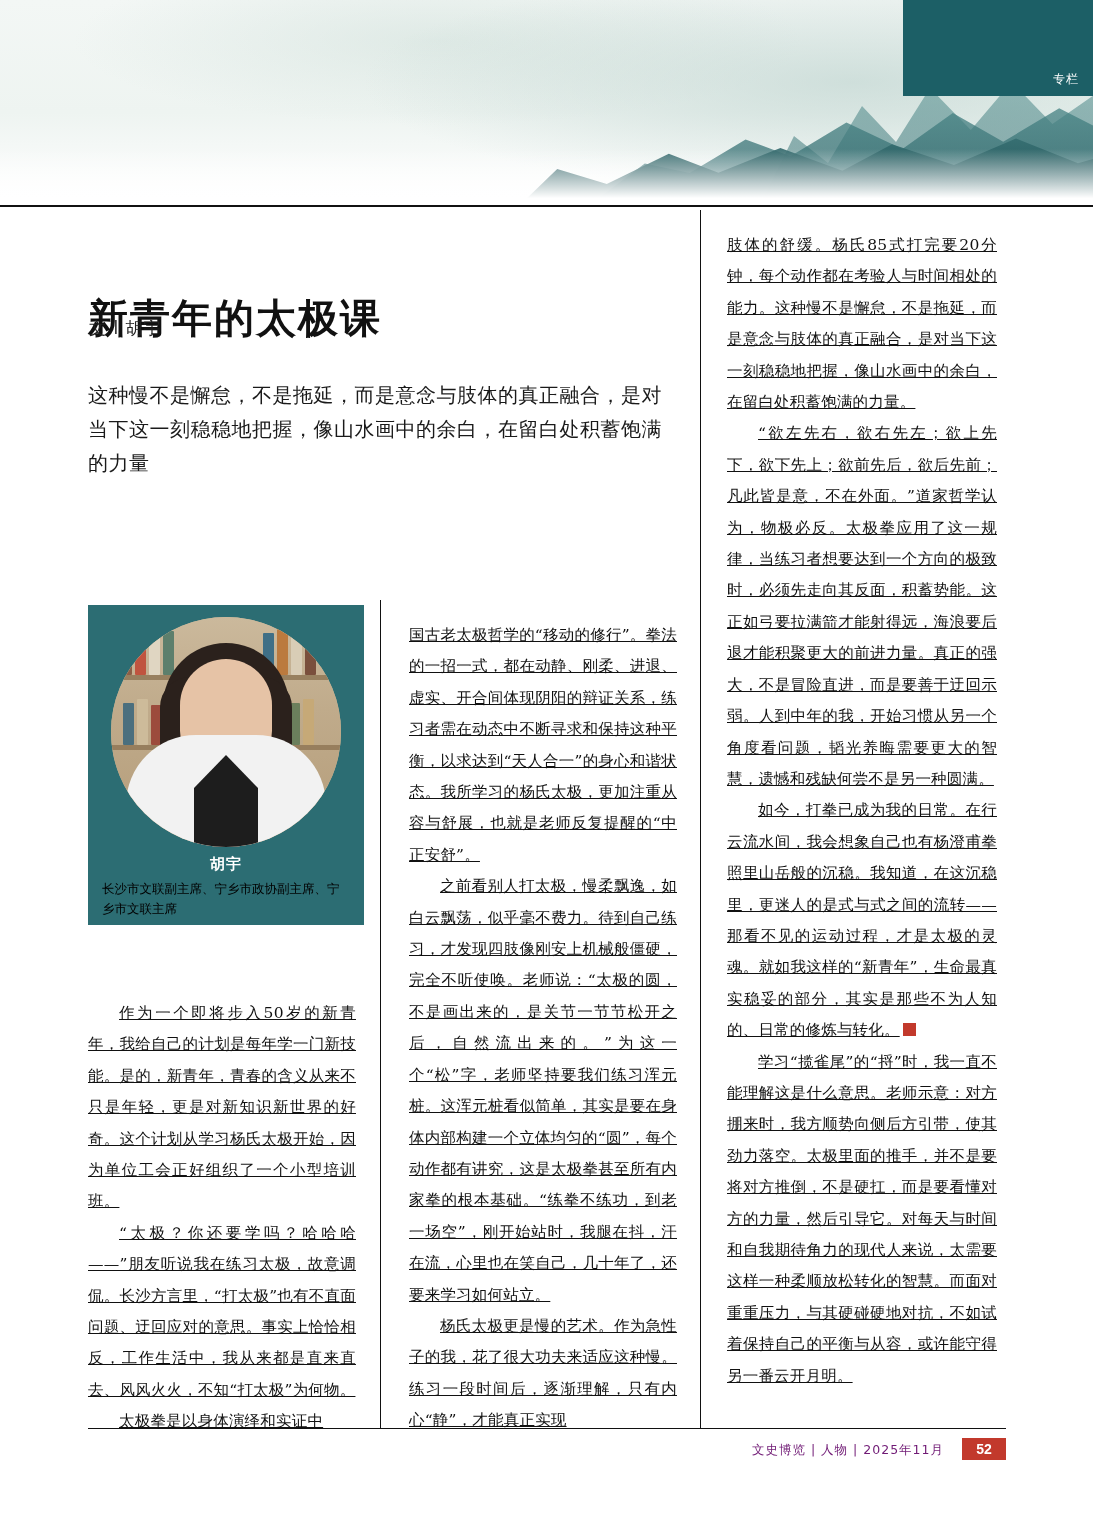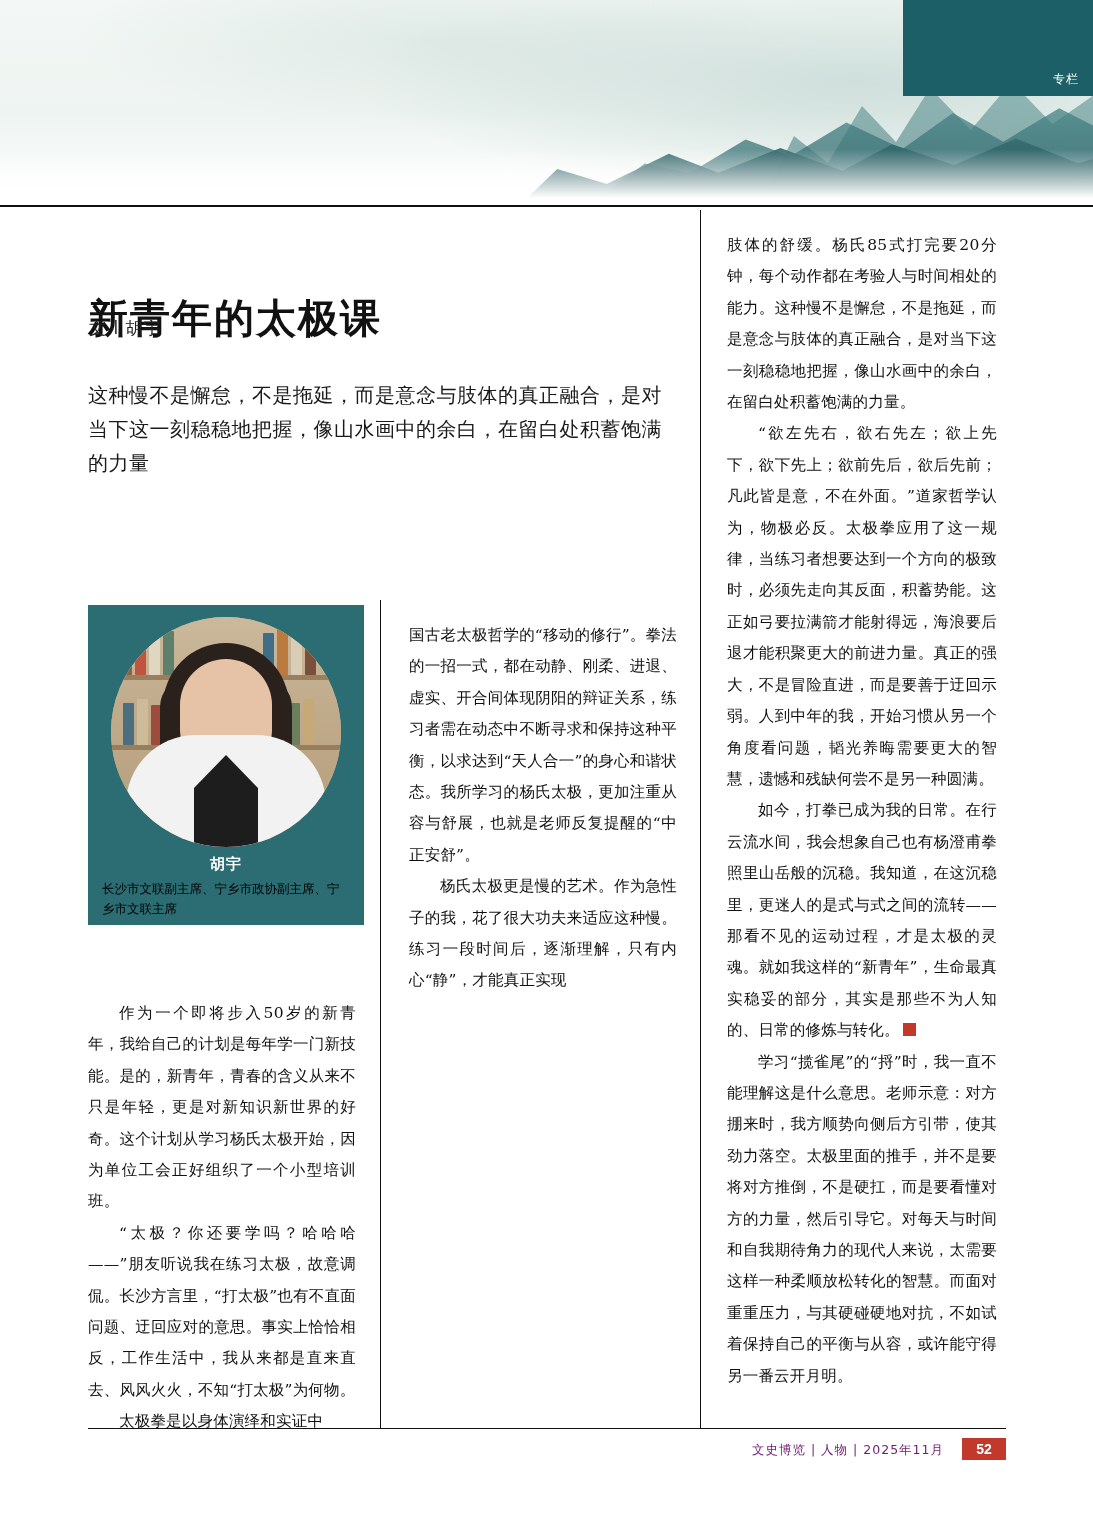--- a/index.html
+++ b/index.html
@@ -239,20 +239,21 @@
     line-height: 31.4px;
     color: #111;
     text-align: justify;
     text-justify: inter-character;
     font-family: "DejaVu Serif", "Liberation Serif", serif;
     letter-spacing: 0.2px;
   }
   .col p {
     margin: 0;
     text-indent: 2em;
+    text-decoration: underline;
   }
   .col-1 { left: 88px; top: 998px; width: 268px; }
   .col-2 { left: 409px; top: 620px; width: 268px; }
   .col-2 p.first { text-indent: 0; }
   .col-3 { left: 727px; top: 230px; width: 270px; }
   .col-3 p.first { text-indent: 0; }
 
   .endmark {
     display: inline-block;
     width: 13px; height: 13px;
@@ -350,20 +351,21 @@
 </div>
 
 <div class="col col-1">
   <p>作为一个即将步入50岁的新青年，我给自己的计划是每年学一门新技能。是的，新青年，青春的含义从来不只是年轻，更是对新知识新世界的好奇。这个计划从学习杨氏太极开始，因为单位工会正好组织了一个小型培训班。</p>
   <p>“太极？你还要学吗？哈哈哈——”朋友听说我在练习太极，故意调侃。长沙方言里，“打太极”也有不直面问题、迂回应对的意思。事实上恰恰相反，工作生活中，我从来都是直来直去、风风火火，不知“打太极”为何物。</p>
   <p>太极拳是以身体演绎和实证中</p>
 </div>
 
 <div class="col col-2">
   <p class="first">国古老太极哲学的“移动的修行”。拳法的一招一式，都在动静、刚柔、进退、虚实、开合间体现阴阳的辩证关系，练习者需在动态中不断寻求和保持这种平衡，以求达到“天人合一”的身心和谐状态。我所学习的杨氏太极，更加注重从容与舒展，也就是老师反复提醒的“中正安舒”。</p>
+  <p>之前看别人打太极，慢柔飘逸，如白云飘荡，似乎毫不费力。待到自己练习，才发现四肢像刚安上机械般僵硬，完全不听使唤。老师说：“太极的圆，不是画出来的，是关节一节节松开之后，自然流出来的。”为这一个“松”字，老师坚持要我们练习浑元桩。这浑元桩看似简单，其实是要在身体内部构建一个立体均匀的“圆”，每个动作都有讲究，这是太极拳甚至所有内家拳的根本基础。“练拳不练功，到老一场空”，刚开始站时，我腿在抖，汗在流，心里也在笑自己，几十年了，还要来学习如何站立。</p>
   <p>杨氏太极更是慢的艺术。作为急性子的我，花了很大功夫来适应这种慢。练习一段时间后，逐渐理解，只有内心“静”，才能真正实现</p>
 </div>
 
 <div class="col col-3">
   <p class="first">肢体的舒缓。杨氏85式打完要20分钟，每个动作都在考验人与时间相处的能力。这种慢不是懈怠，不是拖延，而是意念与肢体的真正融合，是对当下这一刻稳稳地把握，像山水画中的余白，在留白处积蓄饱满的力量。</p>
   <p>“欲左先右，欲右先左；欲上先下，欲下先上；欲前先后，欲后先前；凡此皆是意，不在外面。”道家哲学认为，物极必反。太极拳应用了这一规律，当练习者想要达到一个方向的极致时，必须先走向其反面，积蓄势能。这正如弓要拉满箭才能射得远，海浪要后退才能积聚更大的前进力量。真正的强大，不是冒险直进，而是要善于迂回示弱。人到中年的我，开始习惯从另一个角度看问题，韬光养晦需要更大的智慧，遗憾和残缺何尝不是另一种圆满。</p>
   <p><span>如今，打拳已成为我的日常。在行云流水间，我会想象自己也有杨澄甫拳照里山岳般的沉稳。我知道，在这沉稳里，更迷人的是式与式之间的流转——那看不见的运动过程，才是太极的灵魂。就如我这样的“新青年”，生命最真实稳妥的部分，其实是那些不为人知的、日常的修炼与转化。</span><span class="endmark"></span></p>
   <p>学习“揽雀尾”的“捋”时，我一直不能理解这是什么意思。老师示意：对方掤来时，我方顺势向侧后方引带，使其劲力落空。太极里面的推手，并不是要将对方推倒，不是硬扛，而是要看懂对方的力量，然后引导它。对每天与时间和自我期待角力的现代人来说，太需要这样一种柔顺放松转化的智慧。而面对重重压力，与其硬碰硬地对抗，不如试着保持自己的平衡与从容，或许能守得另一番云开月明。</p>
 </div>
 

